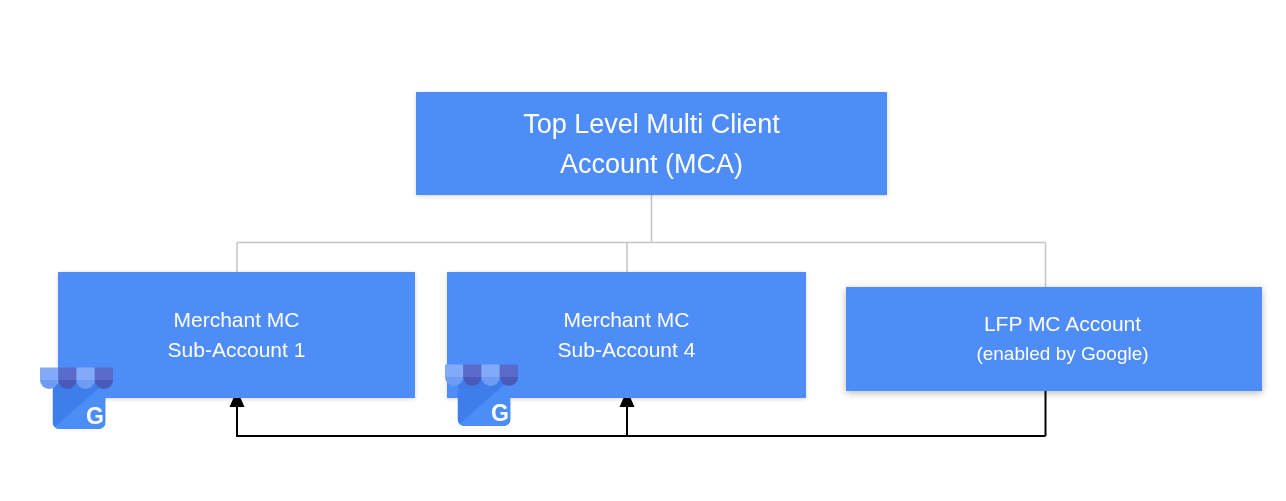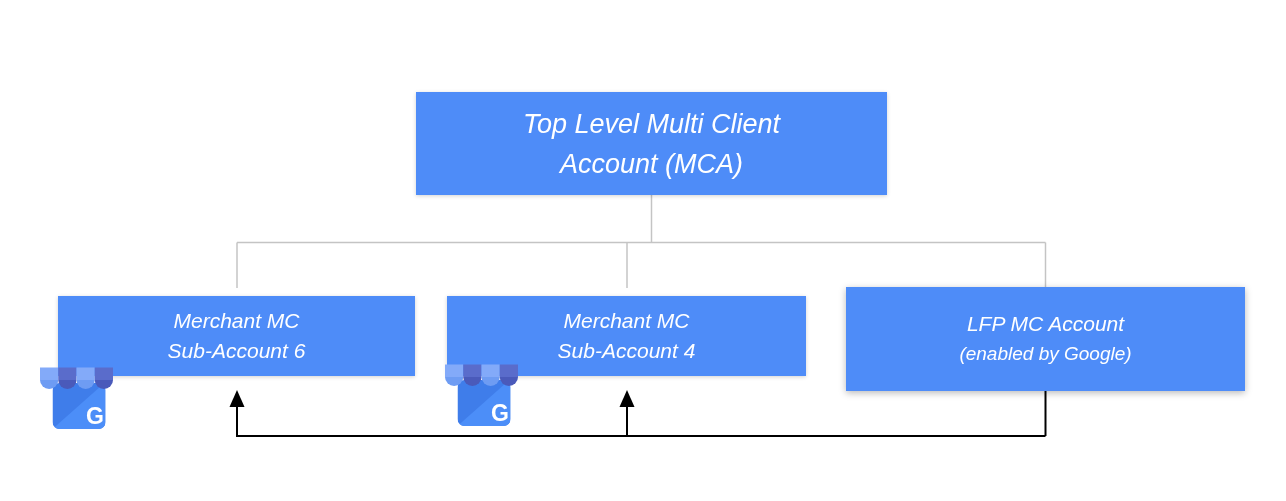--- a/index.html
+++ b/index.html
@@ -25,34 +25,33 @@
     position: absolute;
     background: var(--box, #4e8cf8);
     color: var(--text, #ffffff);
     display: flex;
     flex-direction: column;
     align-items: center;
     justify-content: center;
     text-align: center;
     z-index: 2;
     box-shadow: 0 1px 4px rgba(0,0,0,0.18);
-    font-style: italic;
   }
   .node-root {
     left: 416px; top: 92px; width: 471px; height: 103px;
     font-size: 27px; line-height: 40px;
   }
   .node-child {
-    top: 296px; height: 80px;
+    top: 272px; height: 126px;
     font-size: 21px; line-height: 30px;
   }
   .node-sub1 { left: 58px;  width: 357px; }
   .node-sub2 { left: 447px; width: 359px; }
   .node-lfp  { left: 846px; top: 287px; width: 399px; height: 104px;
-               box-shadow: 0 2px 7px rgba(0,0,0,0.28); }
+               box-shadow: 0 2px 7px rgba(0,0,0,0.28); padding-left: 17px; }
   .node-lfp .line2 { font-size: 19px; text-align: center; }
 
   .gbp-icon {
     position: absolute;
     z-index: 3;
     width: 73px; height: 66px;
   }
   .gbp-icon svg { display: block; width: 100%; height: 100%; }
   .gbp-icon-1 { left: 40px;  top: 366px; }
   .gbp-icon-2 { left: 445px; top: 363px; }
@@ -78,21 +77,21 @@
     <polygon class="arrow-head" points="627,390 619.5,407 634.5,407"></polygon>
   </svg>
 
   <div class="node node-root">
     <span class="line1">Top Level Multi Client</span>
     <span class="line2">Account (MCA)</span>
   </div>
 
   <div class="node node-child node-sub1">
     <span class="line1">Merchant MC</span>
-    <span class="line2">Sub-Account 6</span>
+    <span class="line2">Sub-Account 1</span>
   </div>
 
   <div class="node node-child node-sub2">
     <span class="line1">Merchant MC</span>
     <span class="line2">Sub-Account 4</span>
   </div>
 
   <div class="node node-child node-lfp">
     <span class="line1">LFP MC Account</span>
     <span class="line2">(enabled by Google)</span>

